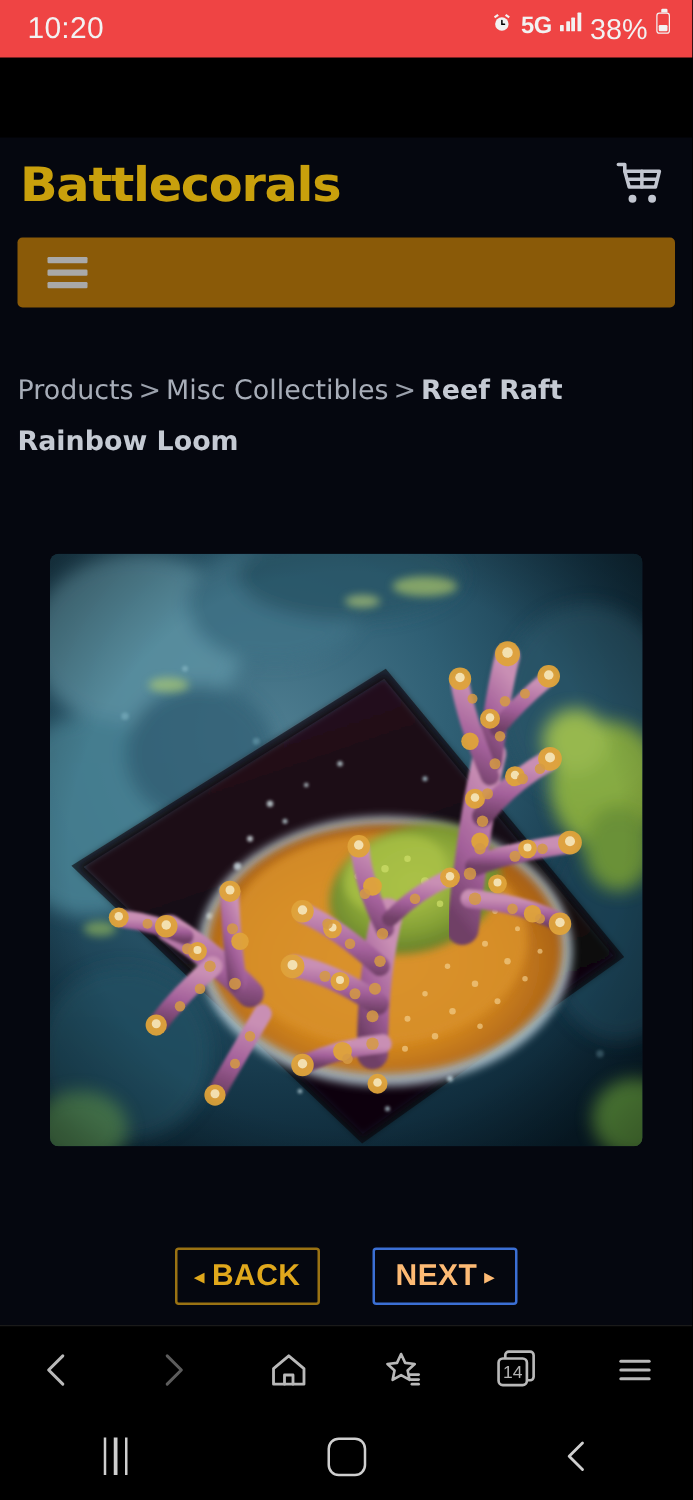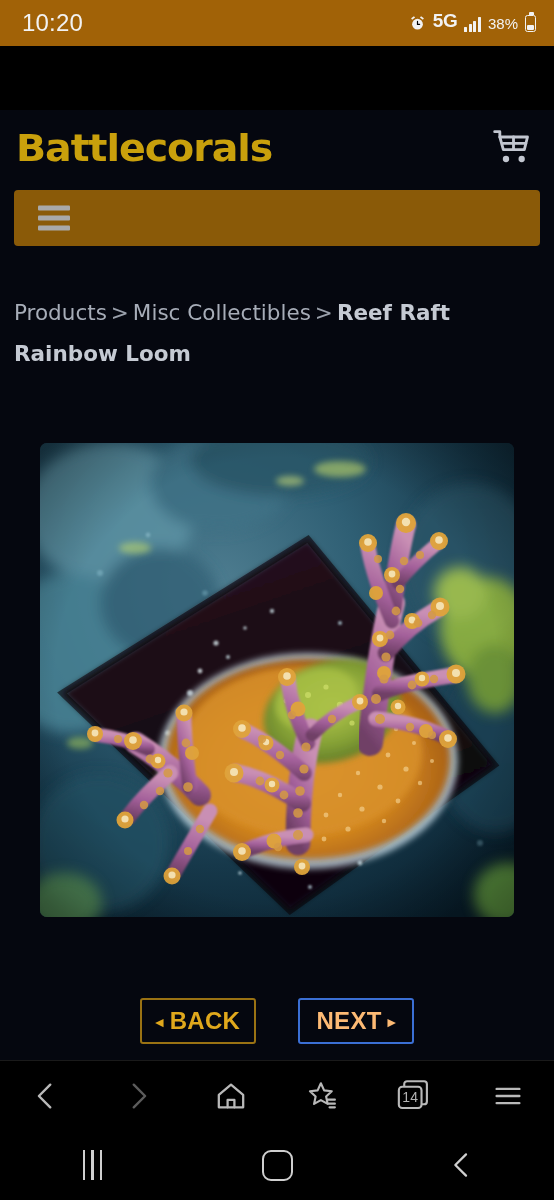--- a/index.html
+++ b/index.html
@@ -2,25 +2,25 @@
 <html><head>
 <meta charset="utf-8">
 <style>
   * { margin:0; padding:0; box-sizing:border-box; }
   html,body { width:554px; height:1200px; background:#000; overflow:hidden; }
   body { font-family:"Liberation Sans", sans-serif; }
 
   #device { position:relative; width:554px; height:1200px; background:#000; }
 
   
-  .statusbar { position:relative; height:46px; background:#a16207; color:#e8e8e8; }
+  .statusbar { position:relative; height:46px; background:#ef4444; color:#e8e8e8; }
   .sb-time { position:absolute; left:22px; top:9px; font-size:24px; letter-spacing:.2px; color:#f2f2f2; }
-  .sb-right { position:absolute; right:18px; top:10px; display:flex; align-items:flex-end; gap:7px; }
+  .sb-right { position:absolute; right:18px; top:10px; display:flex; align-items:flex-start; gap:7px; }
   .sb-5g { font-size:19px; font-weight:bold; color:#f2f2f2; letter-spacing:-.3px; }
-  .sb-pct { font-size:15px; color:#f2f2f2; }
+  .sb-pct { font-size:23px; color:#f2f2f2; }
   .bars { display:flex; align-items:flex-end; gap:1.5px; height:15px; }
   .bars i { display:block; width:3px; background:#f2f2f2; border-radius:.5px; }
   .bars i:nth-child(1){height:5px} .bars i:nth-child(2){height:8px}
   .bars i:nth-child(3){height:11px} .bars i:nth-child(4){height:15px}
   .batt { position:relative; width:11px; height:17px; border:1.6px solid #f2f2f2; border-radius:2.5px; }
   .batt::before { content:""; position:absolute; top:-4px; left:2.5px; width:5px; height:2.5px; background:#f2f2f2; border-radius:1px 1px 0 0; }
   .batt::after { content:""; position:absolute; left:1px; right:1px; bottom:1px; height:5px; background:#f2f2f2; border-radius:1px; }
 
   
   .urlbar { position:relative; height:64px; background:#000; border-bottom:1px solid #171a22; }

